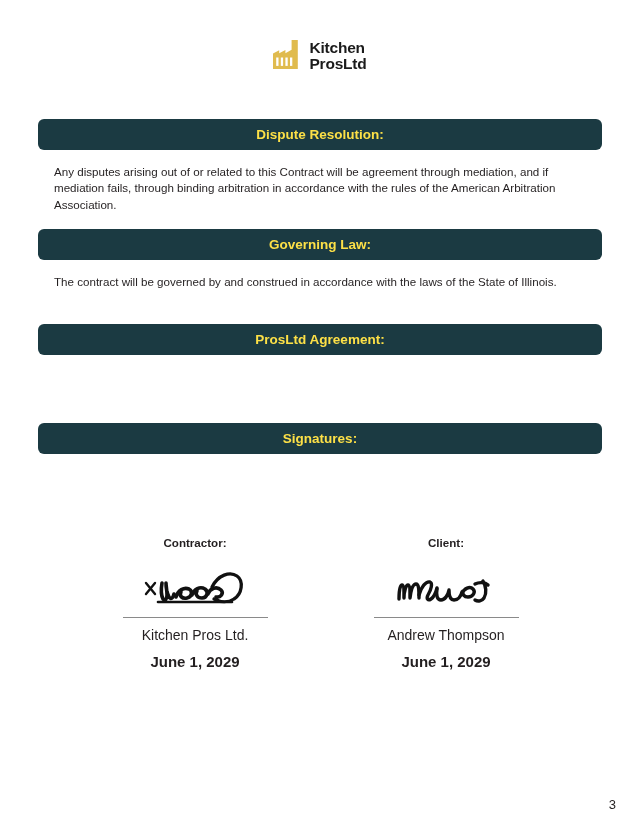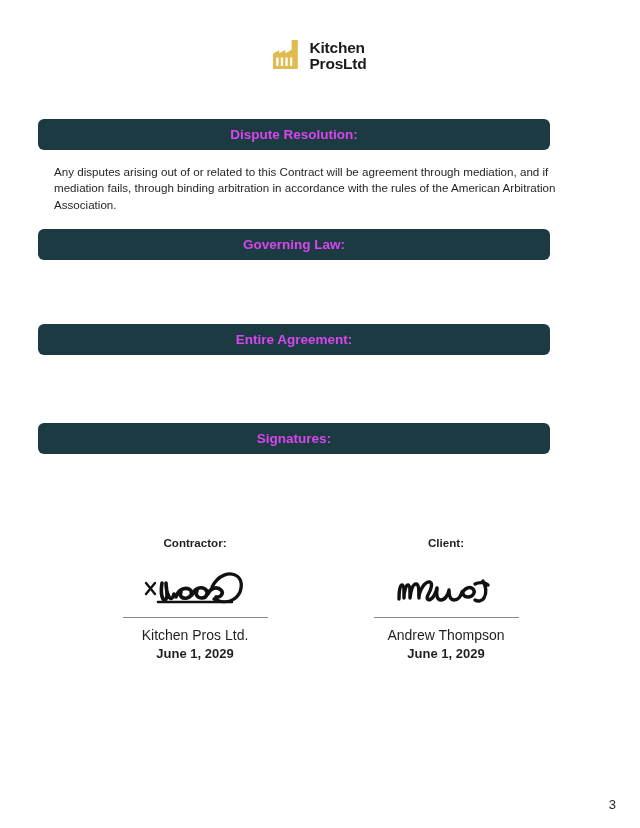--- a/index.html
+++ b/index.html
@@ -47,25 +47,25 @@
     font-weight: bold;
     font-size: 15.5px;
     letter-spacing: -0.2px;
     color: #1b1b1b;
   }
 
   
   .section-bar {
     position: absolute;
     left: 38px;
-    width: 512px;
+    width: 564px;
     height: 31px;
     background: #1b3a42;
     border-radius: 6px;
-    color: #d946ef;
+    color: #fde047;
     font-size: 13.5px;
     font-weight: bold;
     display: flex;
     align-items: center;
     justify-content: center;
     box-sizing: border-box;
   }
 
   
   .section-body {
@@ -106,24 +106,24 @@
     height: 1px;
     background: #8a8a8a;
     margin: 6px auto 0 auto;
   }
   .sig-name {
     font-size: 14px;
     color: #231f20;
     margin-top: 9px;
   }
   .sig-date {
-    font-size: 13px;
-    font-weight: bold;
-    color: #231f20;
-    margin-top: 3px;
+    font-size: 15px;
+    font-weight: bold;
+    color: #231f20;
+    margin-top: 10px;
   }
 
   
   .page-number {
     position: absolute;
     right: 24px;
     bottom: 16px;
     font-size: 13px;
     color: #231f20;
   }
@@ -144,22 +144,23 @@
     <span class="logo-text">
       <span>Kitchen</span>
       <span>ProsLtd</span>
     </span>
   </div>
 
   <div class="section-bar" style="top:119px;">Dispute Resolution:</div>
   <div class="section-body" style="top:164px;">Any disputes arising out of or related to this Contract will be agreement through mediation, and if mediation fails, through binding arbitration in accordance with the rules of the American Arbitration Association.</div>
 
   <div class="section-bar" style="top:229px;">Governing Law:</div>
-
-  <div class="section-bar" style="top:324px;">Entire Agreement:</div>
+  <div class="section-body" style="top:274px;">The contract will be governed by and construed in accordance with the laws of the State of Illinois.</div>
+
+  <div class="section-bar" style="top:324px;">ProsLtd Agreement:</div>
 
   <div class="section-bar" style="top:423px;">Signatures:</div>
 
   <div class="sig-col left">
     <p class="sig-role">Contractor:</p>
     <div class="sig-mark-wrap">
       <svg class="sig-svg" width="110" height="50" viewBox="0 0 110 50" aria-hidden="true">
         <g fill="none" stroke="#111111" stroke-linecap="round" stroke-linejoin="round">
           <path d="M6 22 L15 33 M15 22 L6 33" stroke-width="2.4"></path>
           <path d="M22 22 C21 28, 21 34, 23 38 C25 41, 27 38, 27 34 C27 29, 26 25, 26 22

